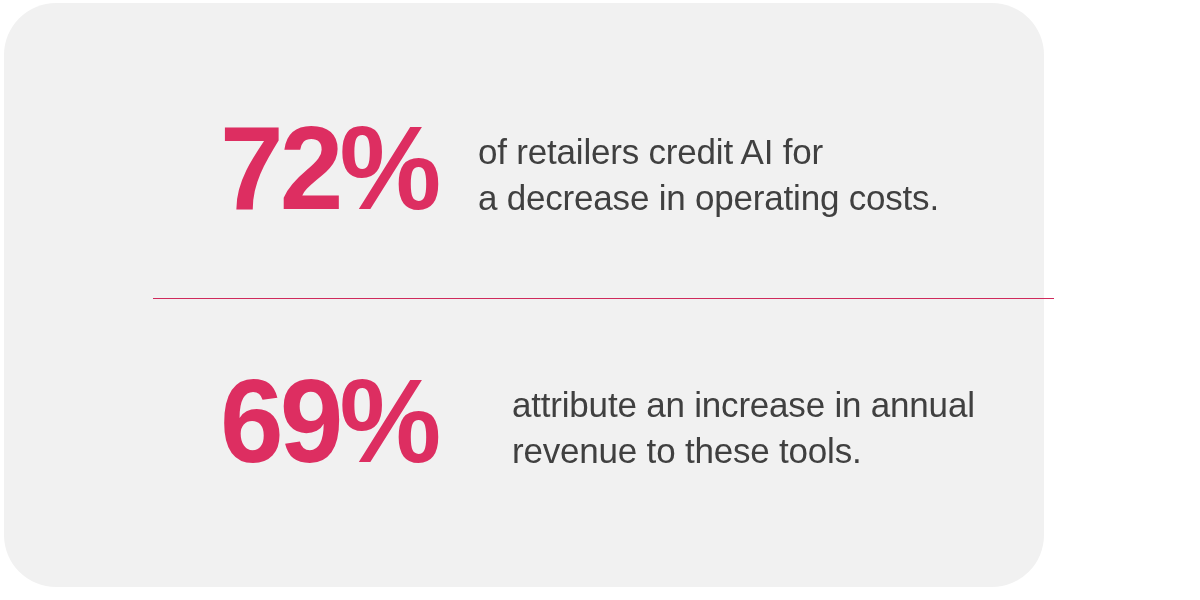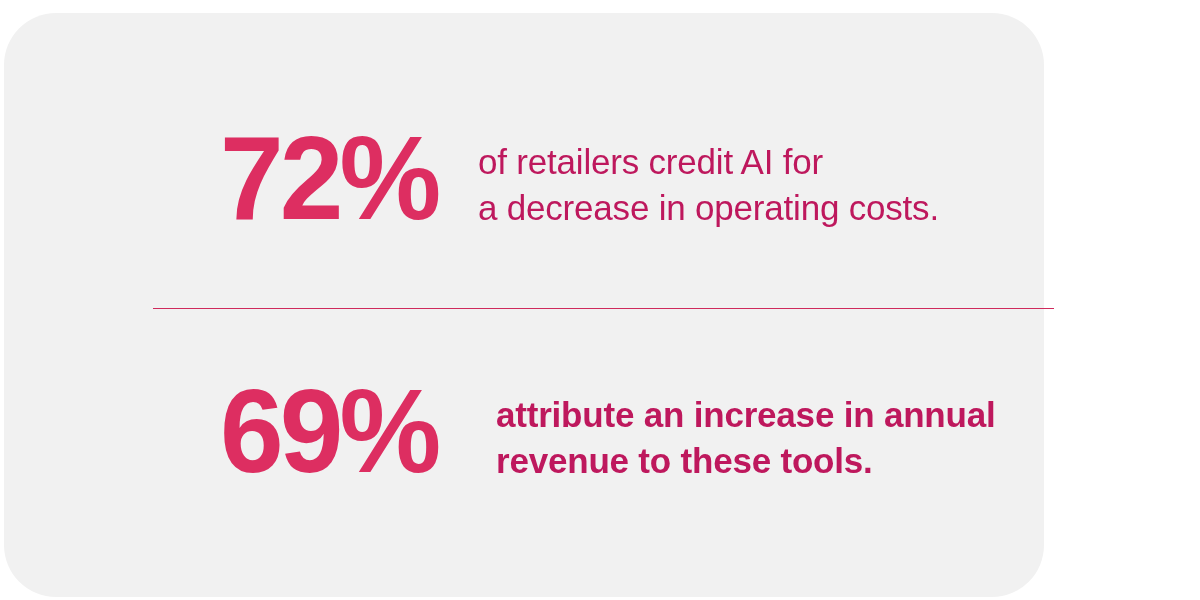--- a/index.html
+++ b/index.html
@@ -19,21 +19,21 @@
   .stage {
     position: relative;
     width: 1200px;
     height: 600px;
   }
 
   
   .stat-card {
     position: absolute;
     left: 4px;
-    top: 13px;
+    top: 3px;
     width: 1040px;
     height: 584px;
     background: #f1f1f1;
     border-radius: 52px;
     box-sizing: border-box;
   }
 
   
   .stat-row {
     position: absolute;
@@ -56,33 +56,33 @@
     padding: 0;
     font-family: "Liberation Sans", sans-serif;
     transform: scaleX(0.97);
     transform-origin: left top;
   }
 
   .stat-figure--first  { width: 224px; }
   .stat-figure--second { width: 240px; }
 
   .stat-text {
-    color: #be185d;
+    color: #404040;
     font-size: 35px;
     line-height: 46px;
     font-weight: 400;
     letter-spacing: -0.2px;
     margin: 0;
     padding: 0;
     white-space: pre-line;
     font-family: "Liberation Sans", sans-serif;
   }
 
   .stat-text--first  { margin-left: 34px; padding-top: 9px; }
-  .stat-text--second { margin-left: 2px; padding-top: 9px; font-weight: bold; }
+  .stat-text--second { margin-left: 18px; padding-top: 9px; }
 
   
   .divider {
     position: absolute;
     left: 149px;
     top: 295px;
     width: 901px;
     height: 0;
     border-top: 1.6px solid #cf2a5c;
   }

